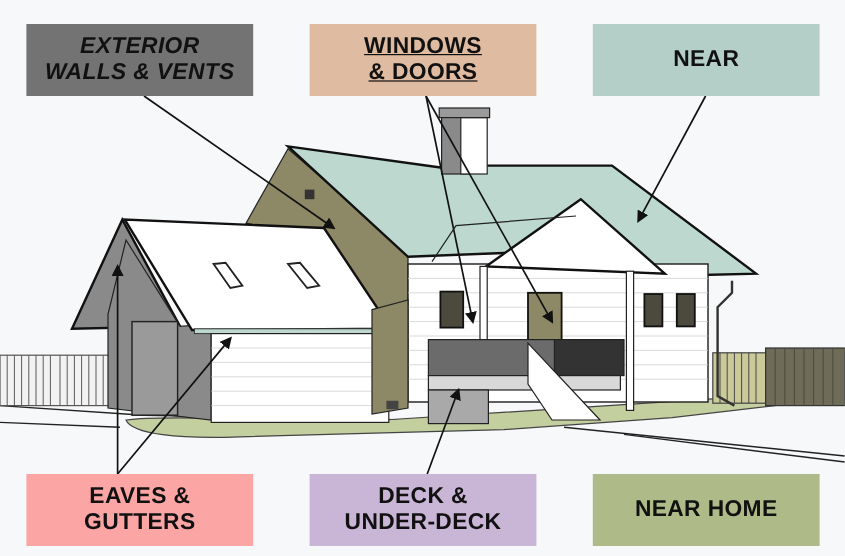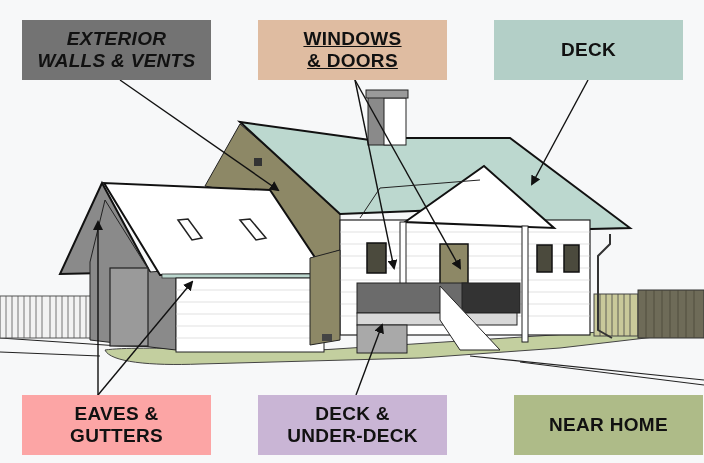--- a/index.html
+++ b/index.html
@@ -156,25 +156,25 @@
 
 <div class="label-box" style="left:22px;top:20px;background:#737373;font-style:italic;">
   <span>EXTERIOR
 WALLS &amp; VENTS</span>
 </div>
 <div class="label-box" style="left:258px;top:20px;background:#dfbca1;text-decoration:underline;">
   <span>WINDOWS
 &amp; DOORS</span>
 </div>
 <div class="label-box" style="left:494px;top:20px;background:#b3cfc7;">
-  <span>DECK</span>
+  <span>NEAR</span>
 </div>
 <div class="label-box" style="left:22px;top:395px;background:#fca5a5;">
   <span>EAVES &amp;
 GUTTERS</span>
 </div>
 <div class="label-box" style="left:258px;top:395px;background:#c9b5d5;align-items:center;">
   <span>DECK &amp;
 UNDER-DECK</span>
 </div>
-<div class="label-box" style="left:494px;top:395px;background:#aebb88;margin-left:20px;">
+<div class="label-box" style="left:494px;top:395px;background:#aebb88;">
   <span>NEAR HOME</span>
 </div>
 
 </body></html>

